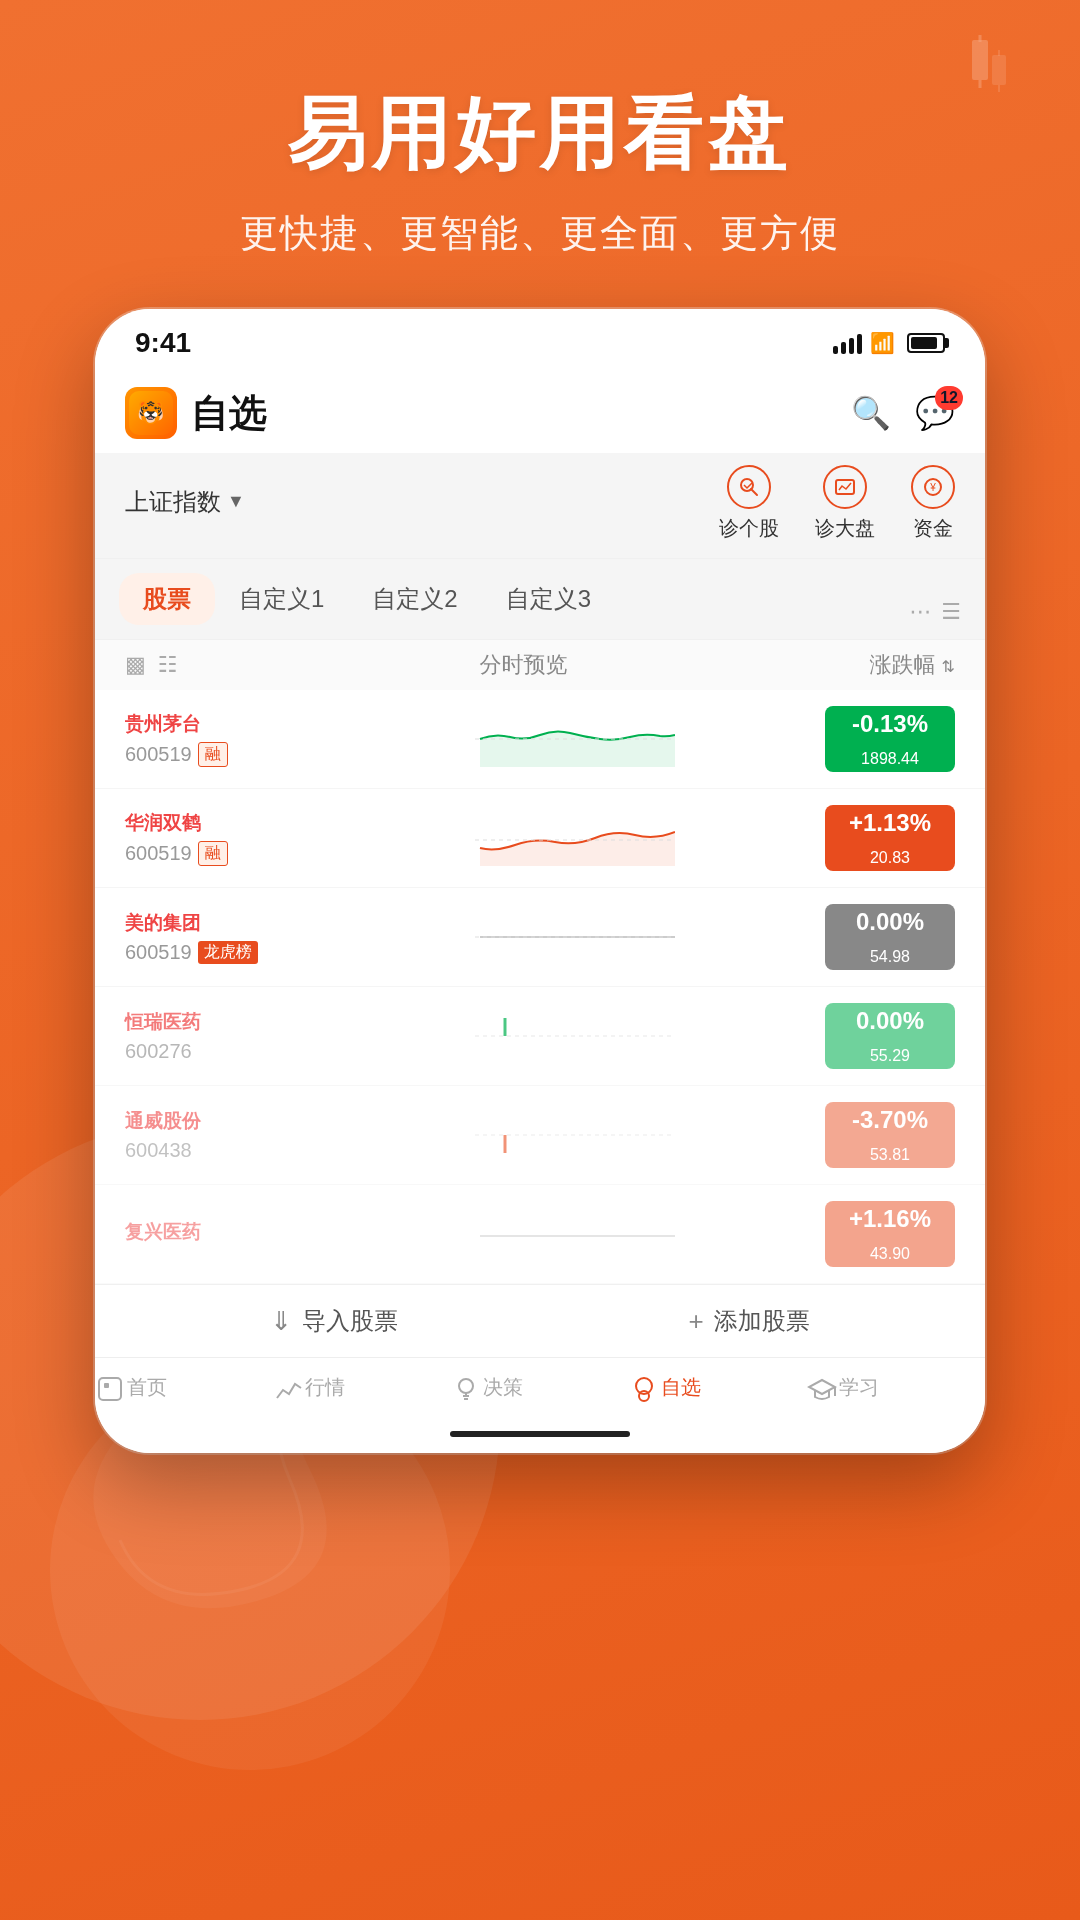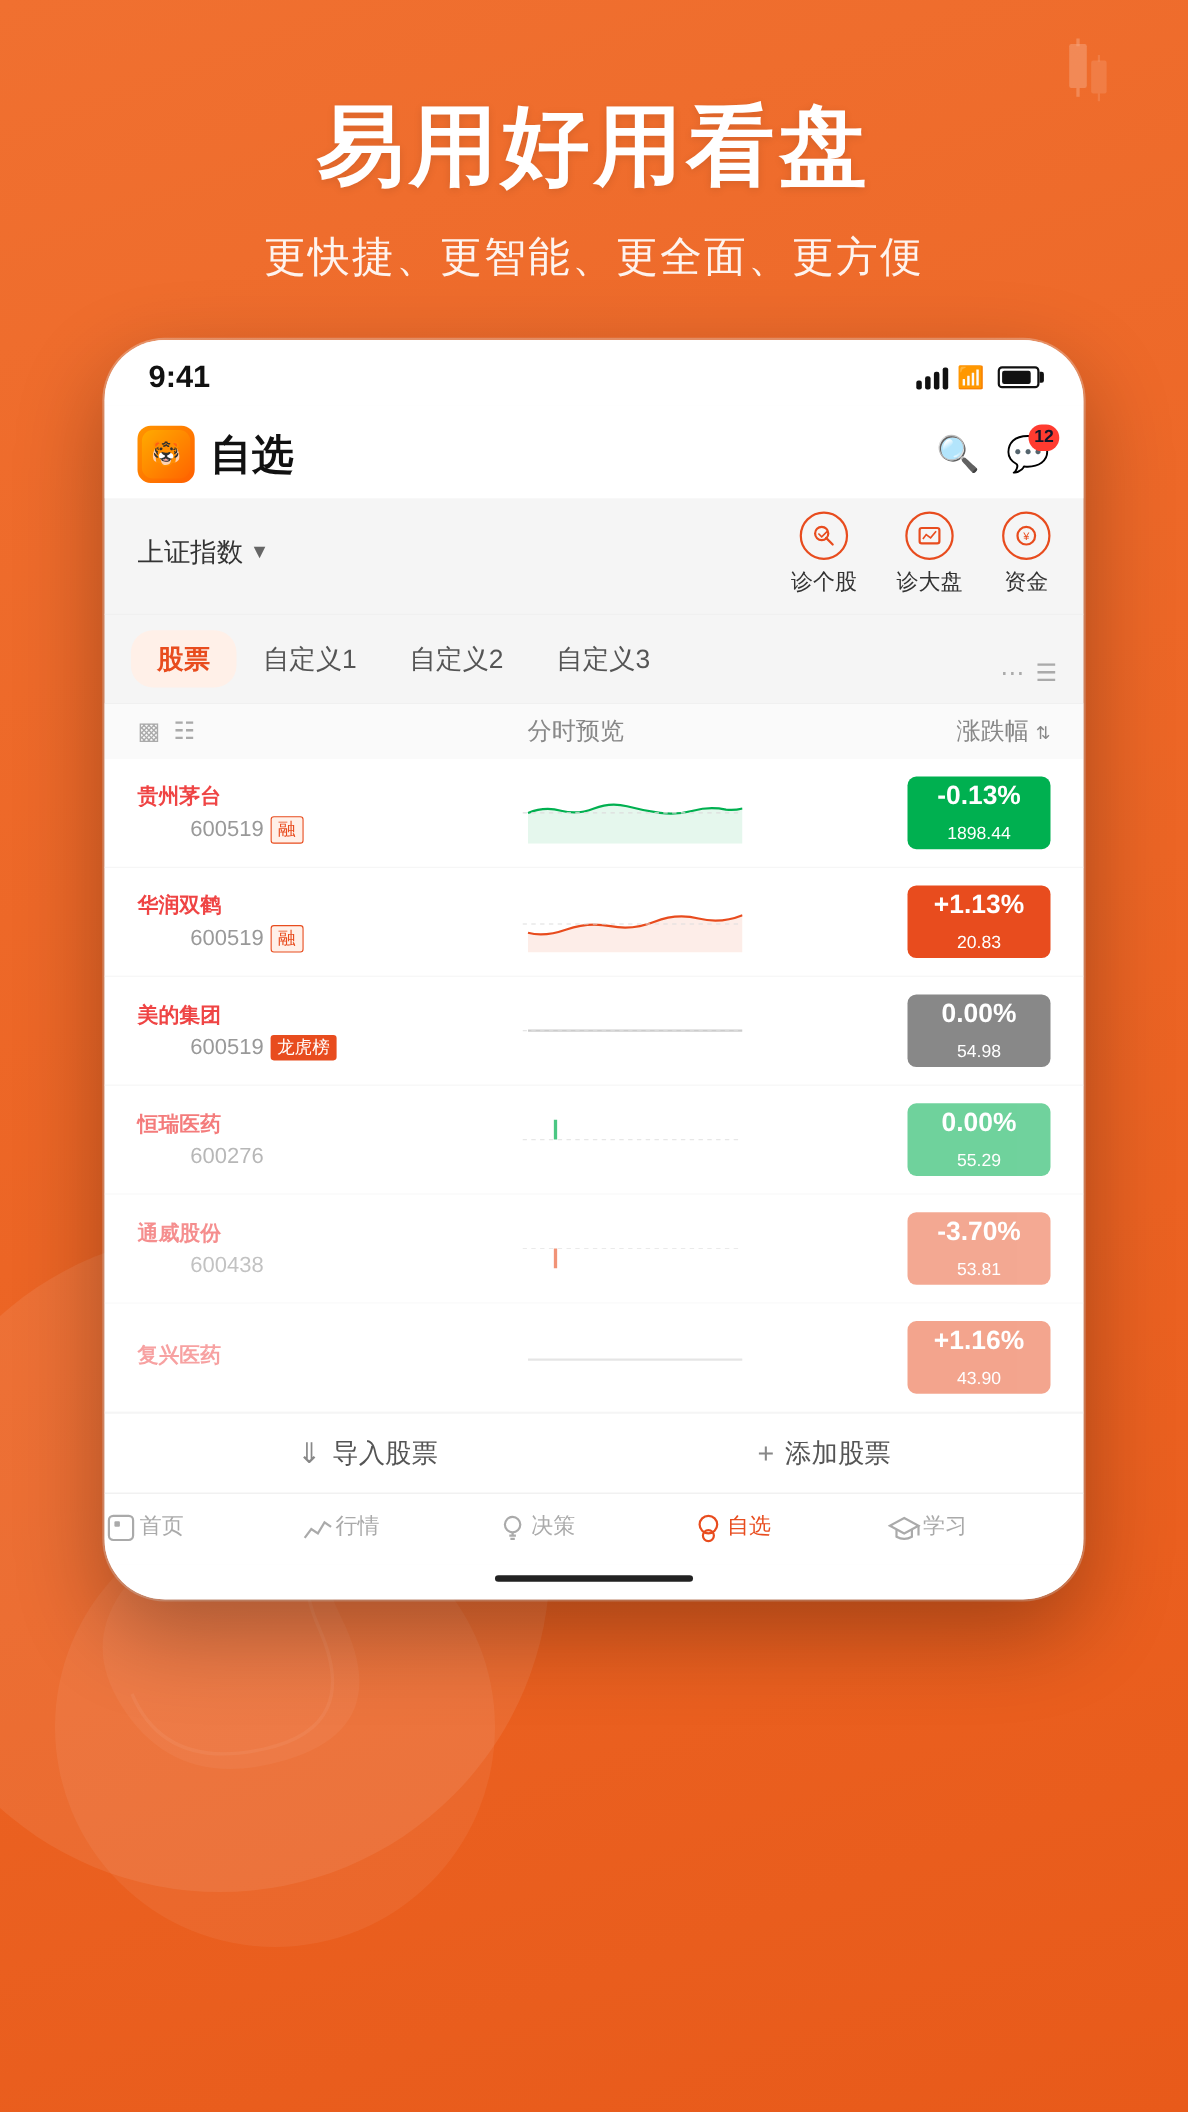--- a/index.html
+++ b/index.html
@@ -341,21 +341,20 @@
       font-weight: 600;
       color: #ef4444;
       margin-bottom: 5px;
     }
     .stock-code {
       font-size: 20px;
       color: #999;
       display: flex;
       align-items: center;
       gap: 6px;
-      margin-left: 48px;
     }
     .stock-tag {
       font-size: 16px;
       padding: 1px 6px;
       border-radius: 3px;
     }
     .tag-rong {
       background: #fff0e8;
       color: #e84c1e;
       border: 1px solid #e84c1e;

